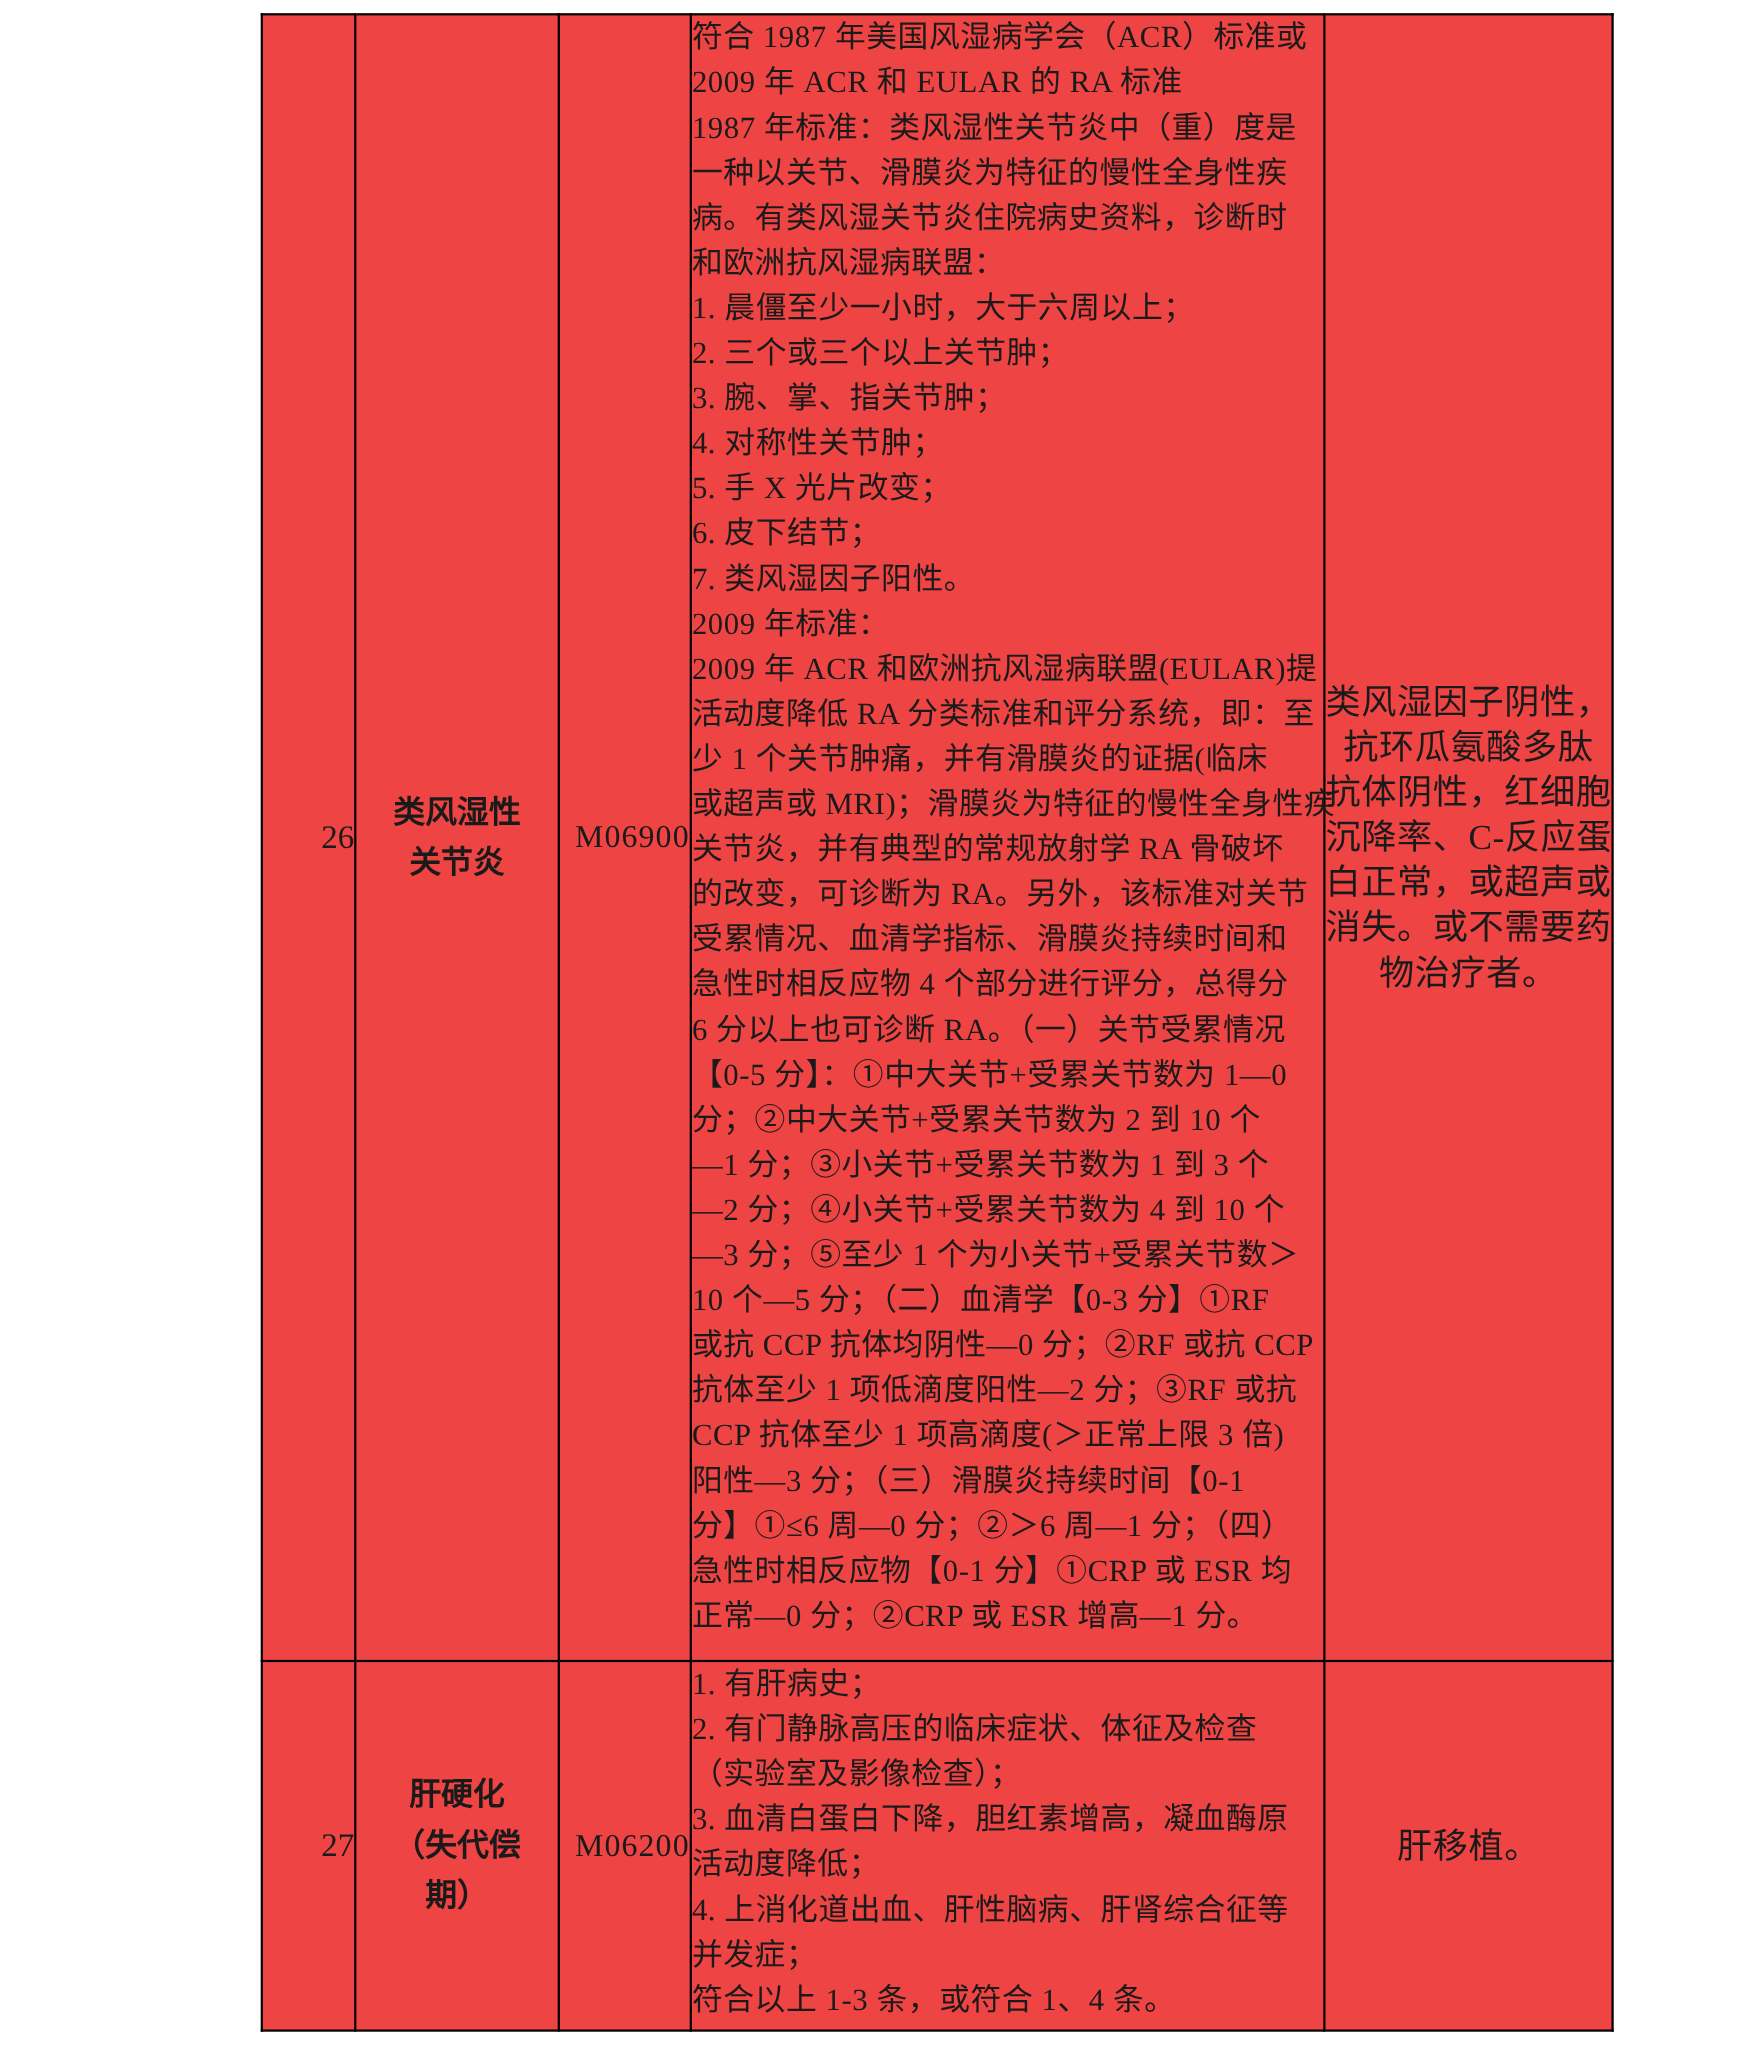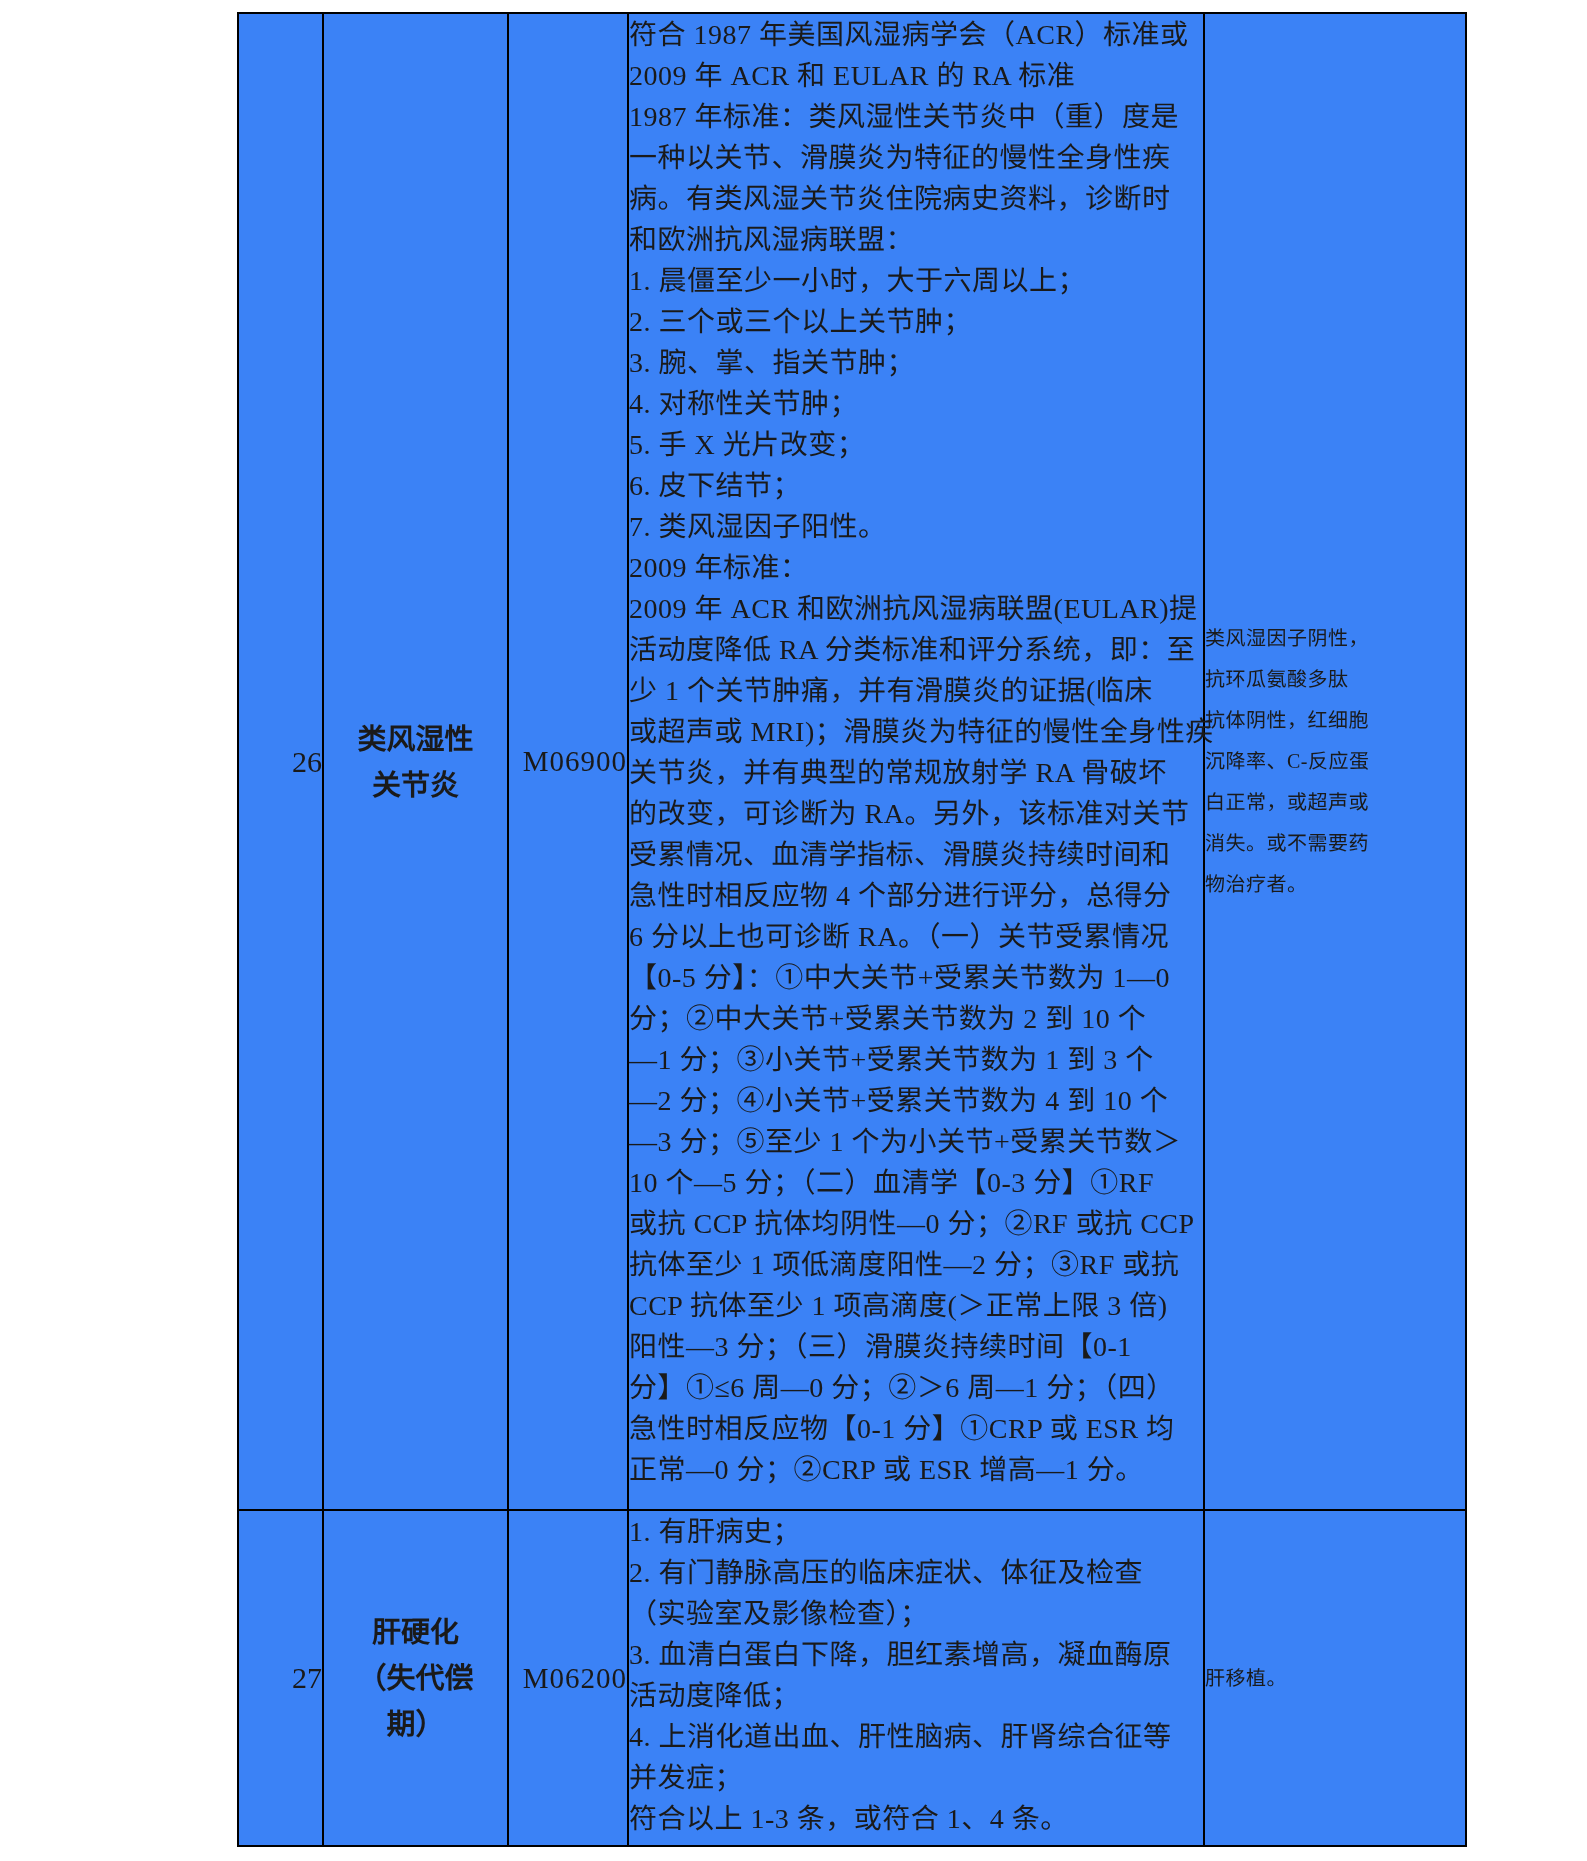--- a/index.html
+++ b/index.html
@@ -20,21 +20,21 @@
     position: absolute;
     left: 237px;
     top: 12px;
     width: 1228px;
     border-collapse: collapse;
     table-layout: fixed;
   }
   table.doc-table td {
     border: 2px solid #000000;
     padding: 0;
-    background: #3b82f6;
+    background: #ef4444;
   }
   col.c-number   { width: 85px; }
   col.c-name     { width: 185px; }
   col.c-code     { width: 120px; }
   col.c-criteria { width: 576px; }
   col.c-notes    { width: 262px; }
 
   td.col-number {
     text-align: right;
     vertical-align: middle;
@@ -62,21 +62,22 @@
     font-size: 28px;
   }
   td.col-criteria .line {
     line-height: 41px;
     white-space: nowrap;
     letter-spacing: 0.5px;
   }
   td.col-notes {
     vertical-align: middle;
     padding: 0 6px 0 12px;
-    font-size: 20px;
+    font-size: 32px;
+    text-align: center;
   }
   td.col-notes .line {
     line-height: 41px;
     white-space: nowrap;
     letter-spacing: 0.5px;
   }
   tr.row-26 { height: 1497px; }
   tr.row-27 { height: 336px; }
 </style>
 </head>

